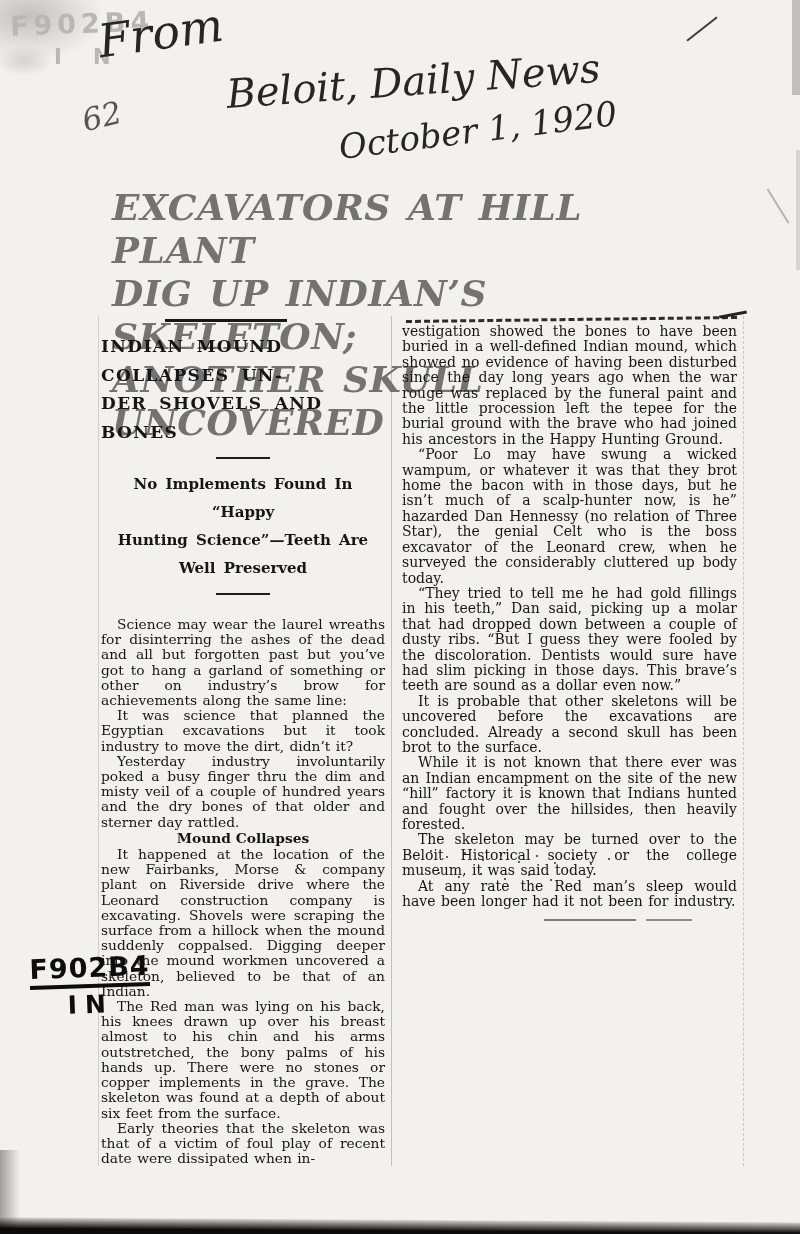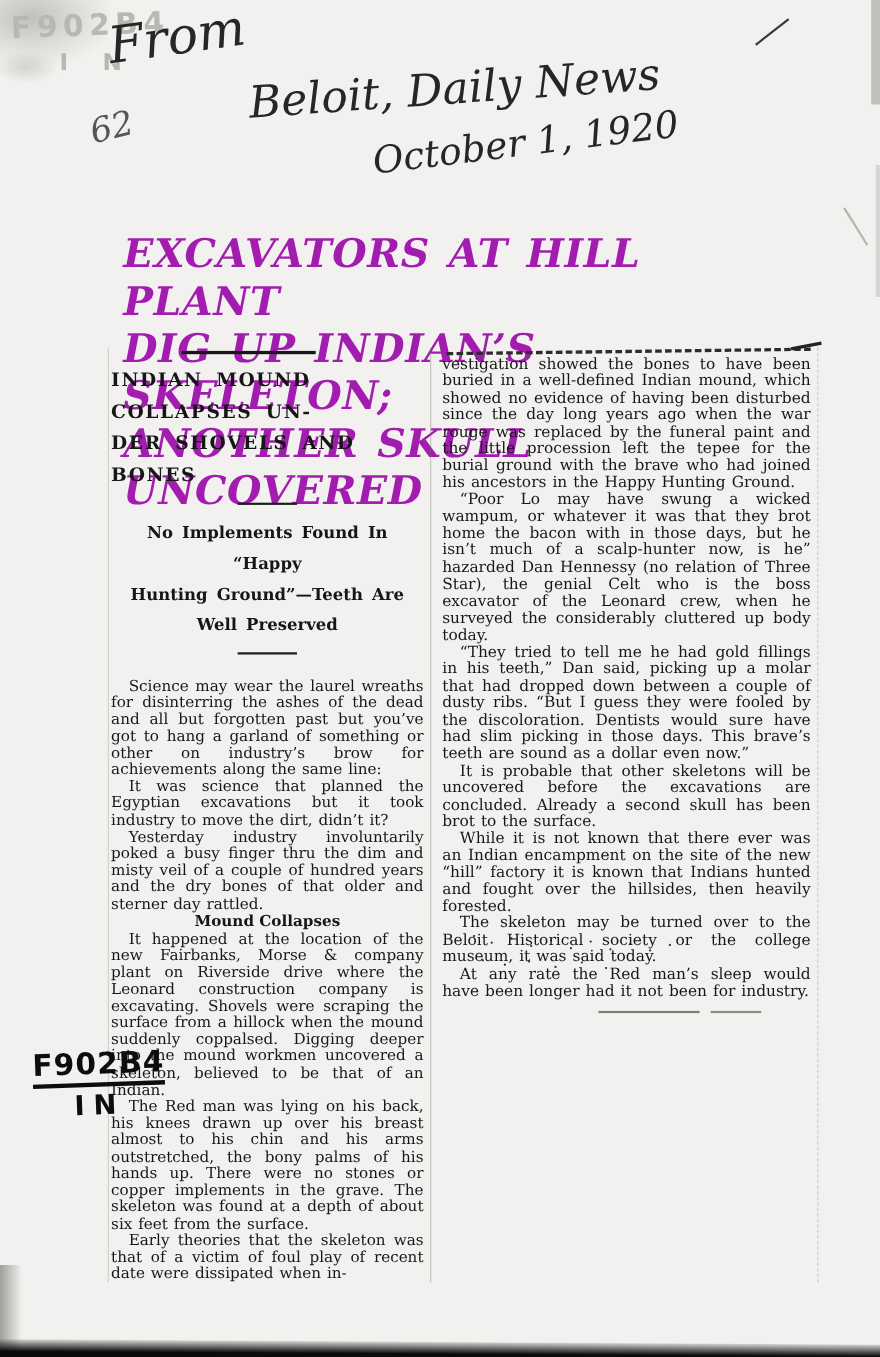--- a/index.html
+++ b/index.html
@@ -39,21 +39,21 @@
   .hw-source{left:226px;top:58px;font-size:40px;transform:rotate(-4deg);}
   .hw-date{left:338px;top:110px;font-size:34px;transform:rotate(-7deg);}
   .hw-num{left:82px;top:98px;font-size:31px;color:#555;transform:rotate(-14deg);font-style:italic;}
   .stamp-marker{position:absolute;left:30px;top:952px;font-family:"DejaVu Sans", sans-serif;
     font-weight:900;color:#0d0d0d;transform:rotate(-2deg);text-align:center;}
   .stamp-marker .code{font-size:27px;letter-spacing:1px;border-bottom:4px solid #0d0d0d;padding-bottom:1px;}
   .stamp-marker .sub{font-size:25px;letter-spacing:8px;margin-top:2px;}
   
   .headline{position:absolute;left:112px;top:186px;width:612px;
     font-weight:bold;font-style:italic;font-size:36px;line-height:43px;
-    letter-spacing:.5px;word-spacing:4px;color:#a21caf;margin-top:24px;}
+    letter-spacing:.5px;word-spacing:4px;color:#737373;}
   
   .columns{position:absolute;left:98px;top:316px;width:646px;display:flex;}
   .col-left{width:294px;border-left:1px solid rgba(130,130,124,.30);
     border-right:1px solid rgba(120,120,114,.40);padding:0 6px 0 2px;box-sizing:border-box;}
   .col-right{width:352px;border-right:1px dashed rgba(120,120,114,.35);
     padding:0 6px 0 10px;box-sizing:border-box;}
   .rule-thick{width:122px;height:3px;background:#171717;margin:3px auto 10px 64px;}
   .rule-short{width:54px;height:2px;background:#1c1c1c;margin:11px auto;}
   .subhead{text-align:left;font-weight:bold;font-size:17px;line-height:28.5px;
     letter-spacing:1.4px;word-spacing:5px;}
@@ -101,21 +101,21 @@
   <div class="columns">
     <div class="col-left">
       <div class="rule-thick"></div>
       <div class="subhead">
         <div>INDIAN MOUND COLLAPSES UN-</div>
         <div>DER SHOVELS AND BONES</div>
       </div>
       <div class="rule-short"></div>
       <div class="deck">
         <div>No Implements Found In “Happy</div>
-        <div>Hunting Ground”—Teeth Are</div>
+        <div>Hunting Science”—Teeth Are</div>
         <div>Well Preserved</div>
       </div>
       <div class="rule-short"></div>
       <div class="body">
           <div class="para">Science may wear the laurel wreaths for disinterring the ashes of the dead and all but forgotten past but you’ve got to hang a garland of something or other on industry’s brow for achievements along the same line:</div>
           <div class="para">It was science that planned the Egyptian excavations but it took industry to move the dirt, didn’t it?</div>
           <div class="para">Yesterday industry involuntarily poked a busy finger thru the dim and misty veil of a couple of hundred years and the dry bones of that older and sterner day rattled.</div>
           <div class="xhead">Mound Collapses</div>
           <div class="para">It happened at the location of the new Fairbanks, Morse &amp; company plant on Riverside drive where the Leonard construction company is excavating. Shovels were scraping the surface from a hillock when the mound suddenly coppalsed. Digging deeper into the mound workmen uncovered a skeleton, believed to be that of an Indian.</div>
           <div class="para">The Red man was lying on his back, his knees drawn up over his breast almost to his chin and his arms outstretched, the bony palms of his hands up. There were no stones or copper implements in the grave. The skeleton was found at a depth of about six feet from the surface.</div>

